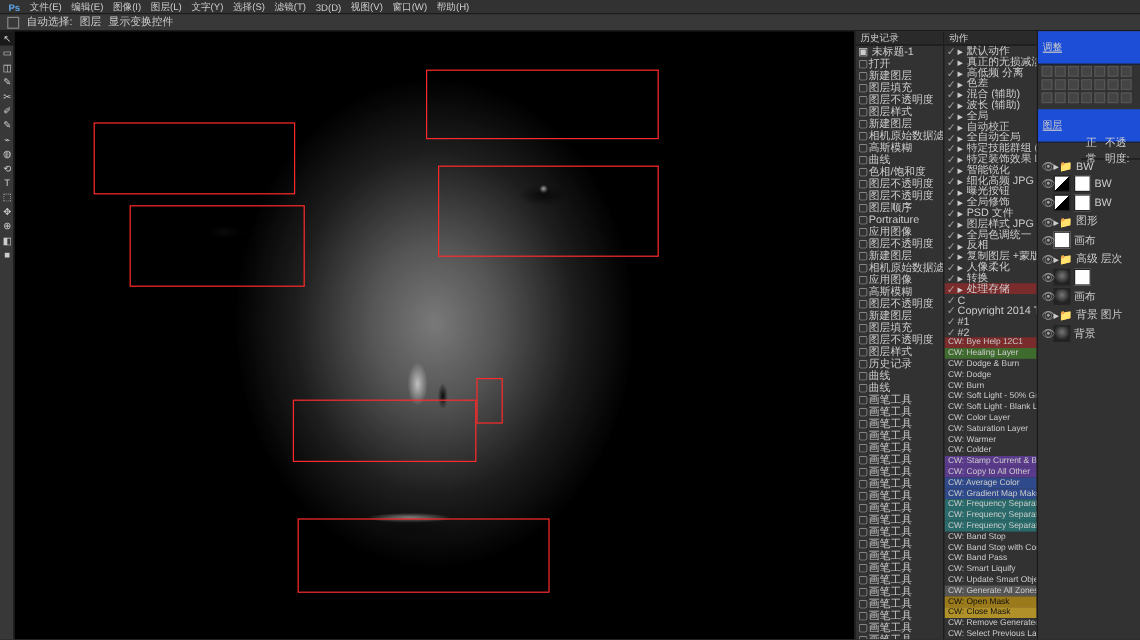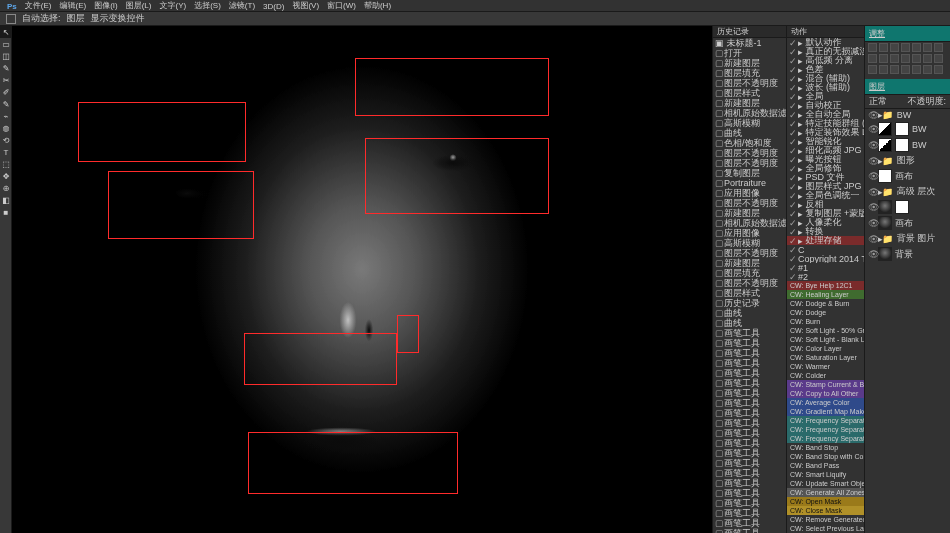--- a/index.html
+++ b/index.html
@@ -29,24 +29,24 @@
   radial-gradient(ellipse 50px 6px at 47% 80%, #888 0%, transparent 70%);       
 }
 .rbox { position: absolute; border: 1.5px solid #ff2b2b; }
 .pcol { width: 78px; background: #323232; border-left: 1px solid #1a1a1a; display: flex; flex-direction: column; overflow: hidden; }
 .pcol .hdr { height: 12px; background: #2a2a2a; font-size: 8px; padding: 0 4px; display:flex; align-items:center; border-bottom:1px solid #1a1a1a; }
 .plist { flex: 1; overflow: hidden; }
 .prow { height: 10px; display:flex; align-items:center; padding: 0 2px; font-size: 7px; gap: 3px; white-space: nowrap; overflow:hidden; }
 .prow .eye { width:6px; text-align:center; opacity:.7; }
 .pcol.actions .prow { height: 9px; }
 .lcol { width: 86px; background: #323232; border-left: 1px solid #1a1a1a; display: flex; flex-direction: column; }
-.lhdr { height: 16px; background:#0f766e; padding:0 4px; display:flex; align-items:center; font-size:8px; border-bottom:1px solid #1a1a1a;text-decoration:underline; }
+.lhdr { height: 28px; background:#1d4ed8; padding:0 4px; display:flex; align-items:center; font-size:8px; border-bottom:1px solid #1a1a1a;text-decoration:underline; }
 .adjrow { height: 11px; display:flex; align-items:center; gap:2px; padding:0 3px; }
 .adjrow span { width:9px; height:9px; background:#444; border:1px solid #555; }
-.lmode { height:14px; padding:0 4px; display:flex; align-items:center; font-size:7px; gap:4px; border-bottom:1px solid #1a1a1a; }
+.lmode { height:14px; padding:0 4px; display:flex; align-items:center; font-size:7px; gap:4px; border-bottom:1px solid #1a1a1a;margin-left:36px; }
 .layers { flex: 1; overflow: hidden; }
 .lrow { display:flex; align-items:center; gap:3px; padding:1px 3px; font-size:7px; }
 .lrow .eye{width:7px;opacity:.7;}
 .lrow .th { width:14px; height:14px; background:#555; border:1px solid #222; }
 .lrow .th.w { background:#fff; }
 .lrow .th.bw { background: linear-gradient(135deg,#fff 50%,#000 50%); }
 .lrow .th.portrait { background: radial-gradient(circle at 50% 40%, #777 0%, #222 70%); }
 .act { font-size:7px; padding: 0 3px; height:9px; display:flex; align-items:center; white-space:nowrap; overflow:hidden; }
 .act.red{background:#7a2b2b;} .act.green{background:#3f6b2f;} .act.purple{background:#5a3a8a;}
 .act.blue{background:#2f4a8a;} .act.teal{background:#2a6a6a;} .act.yellow{background:#9a7a1a; color:#111;}
@@ -161,21 +161,21 @@
         <div class="prow">
           <span class="eye">▢</span>
           <span>图层不透明度</span>
         </div>
         <div class="prow">
           <span class="eye">▢</span>
           <span>图层不透明度</span>
         </div>
         <div class="prow">
           <span class="eye">▢</span>
-          <span>复制图层</span>
+          <span>图层顺序</span>
         </div>
         <div class="prow">
           <span class="eye">▢</span>
           <span>Portraiture</span>
         </div>
         <div class="prow">
           <span class="eye">▢</span>
           <span>应用图像</span>
         </div>
         <div class="prow">

